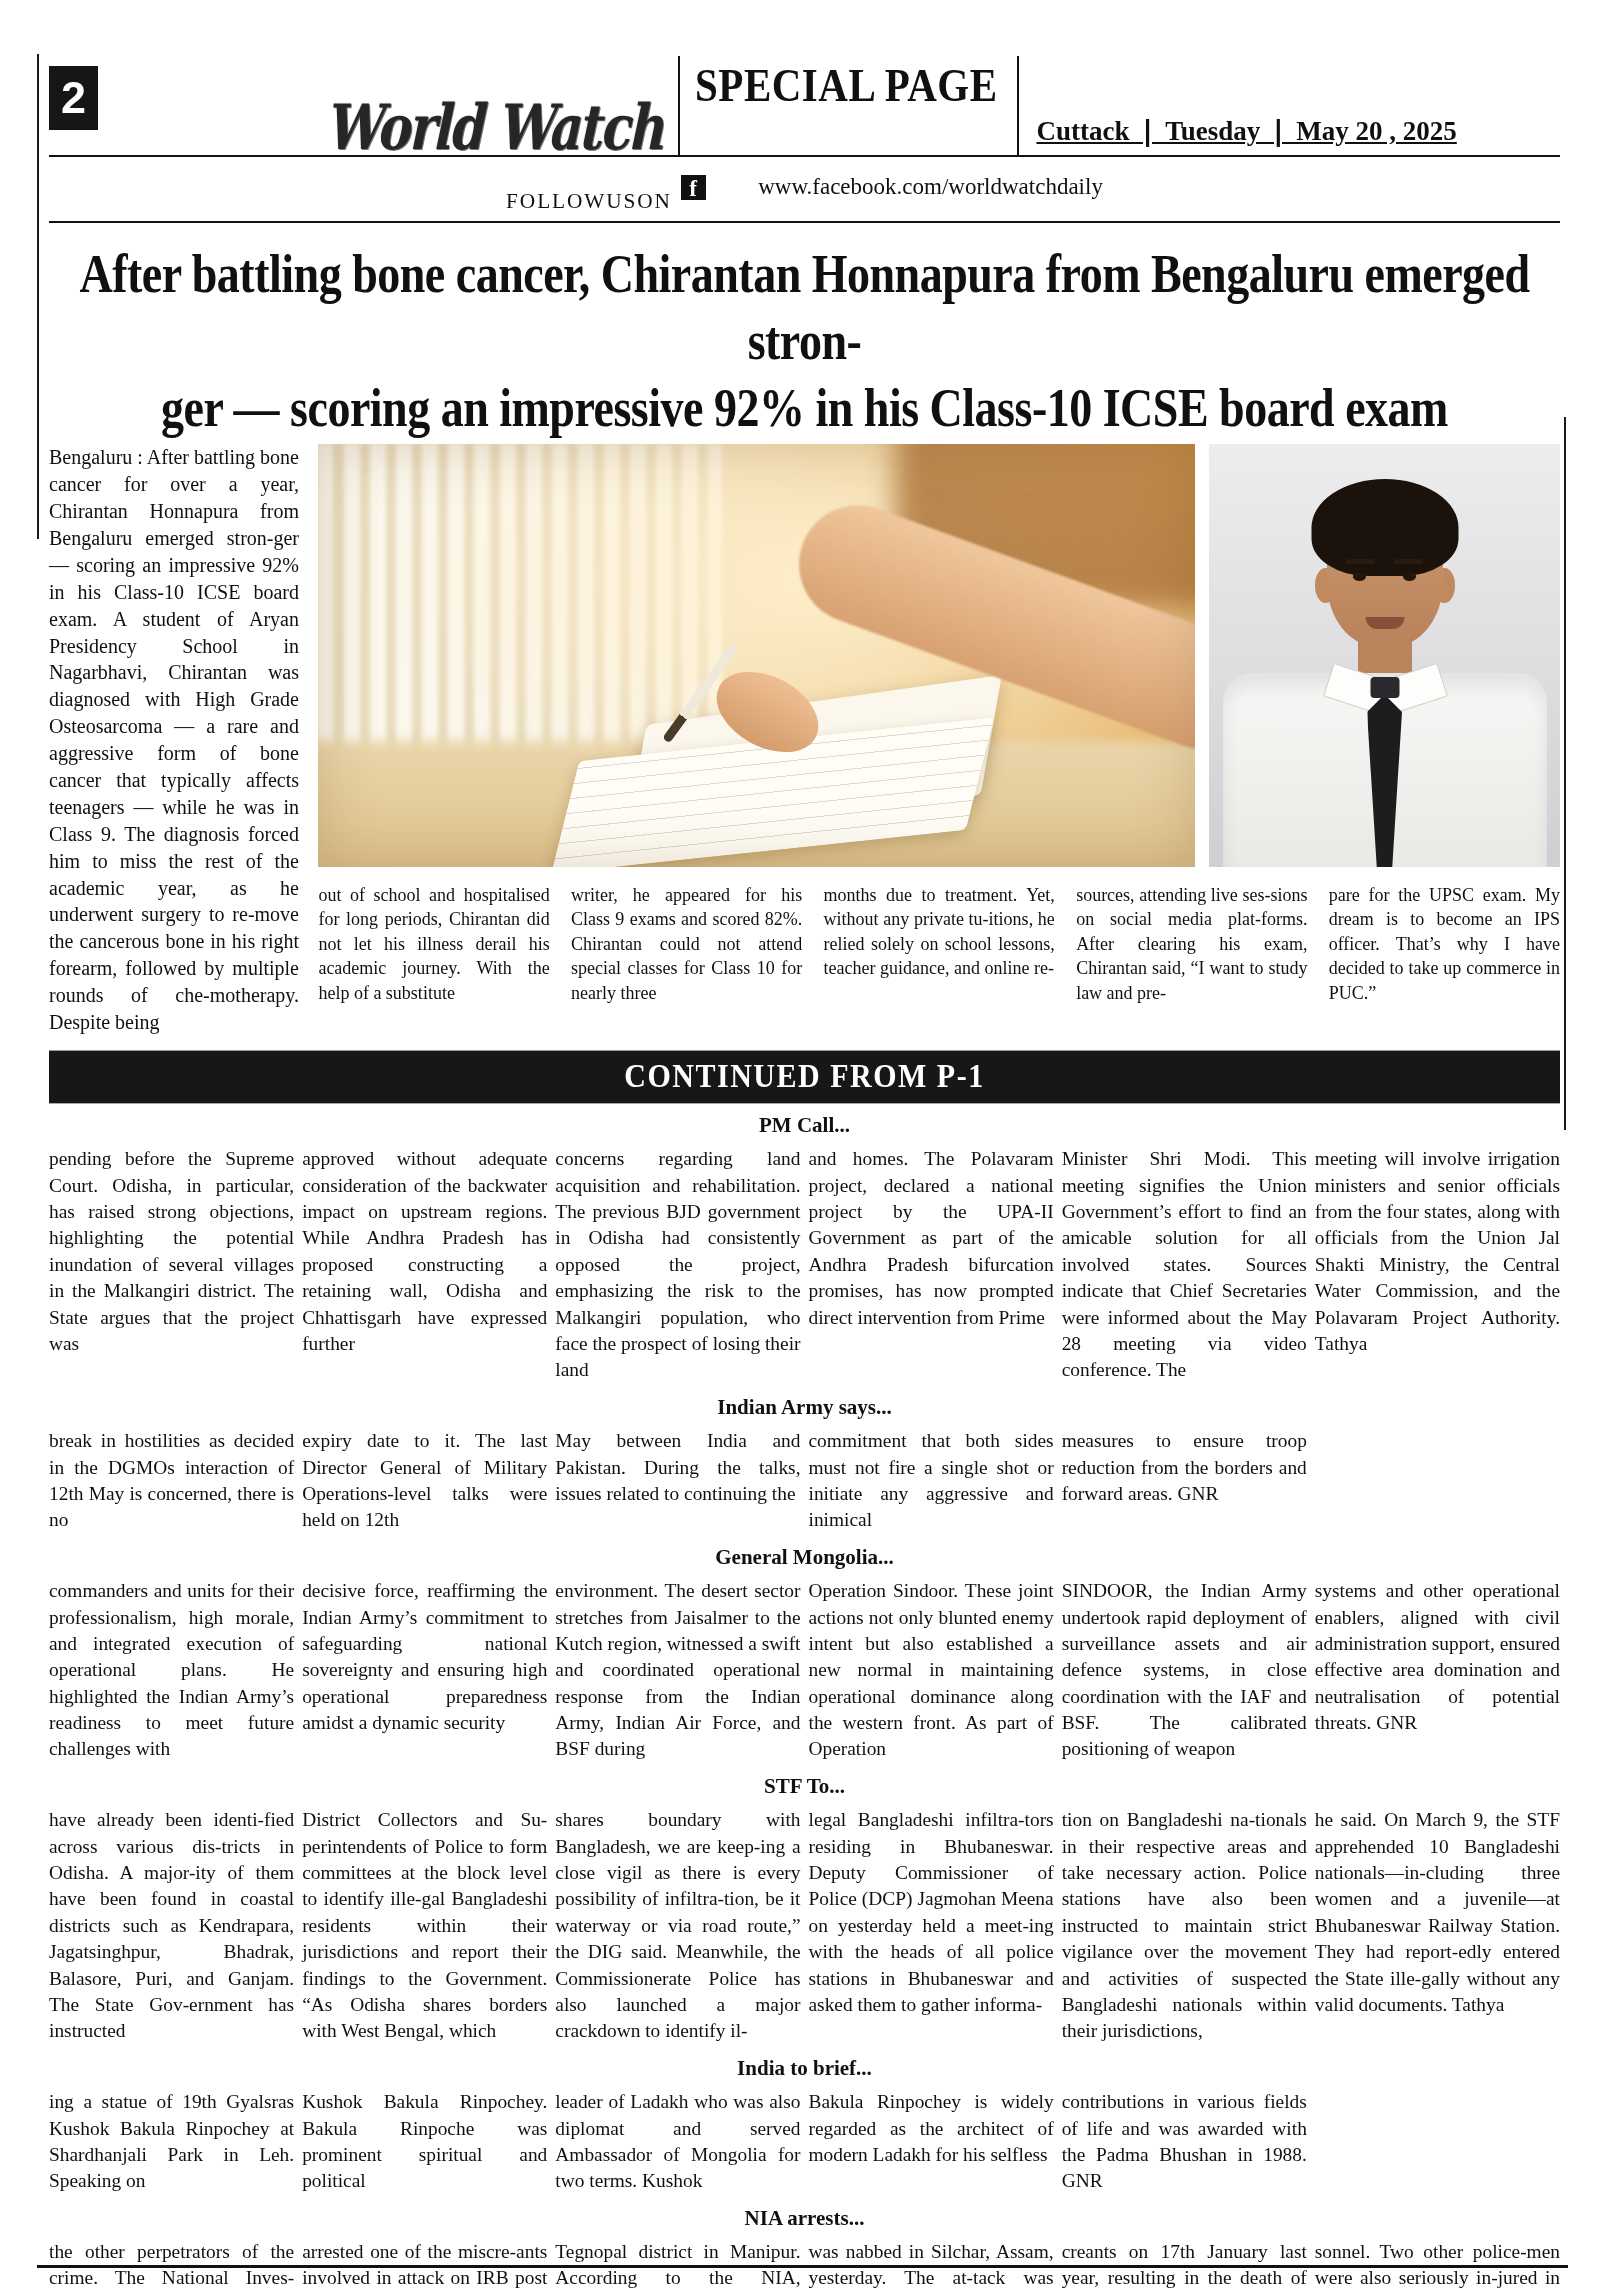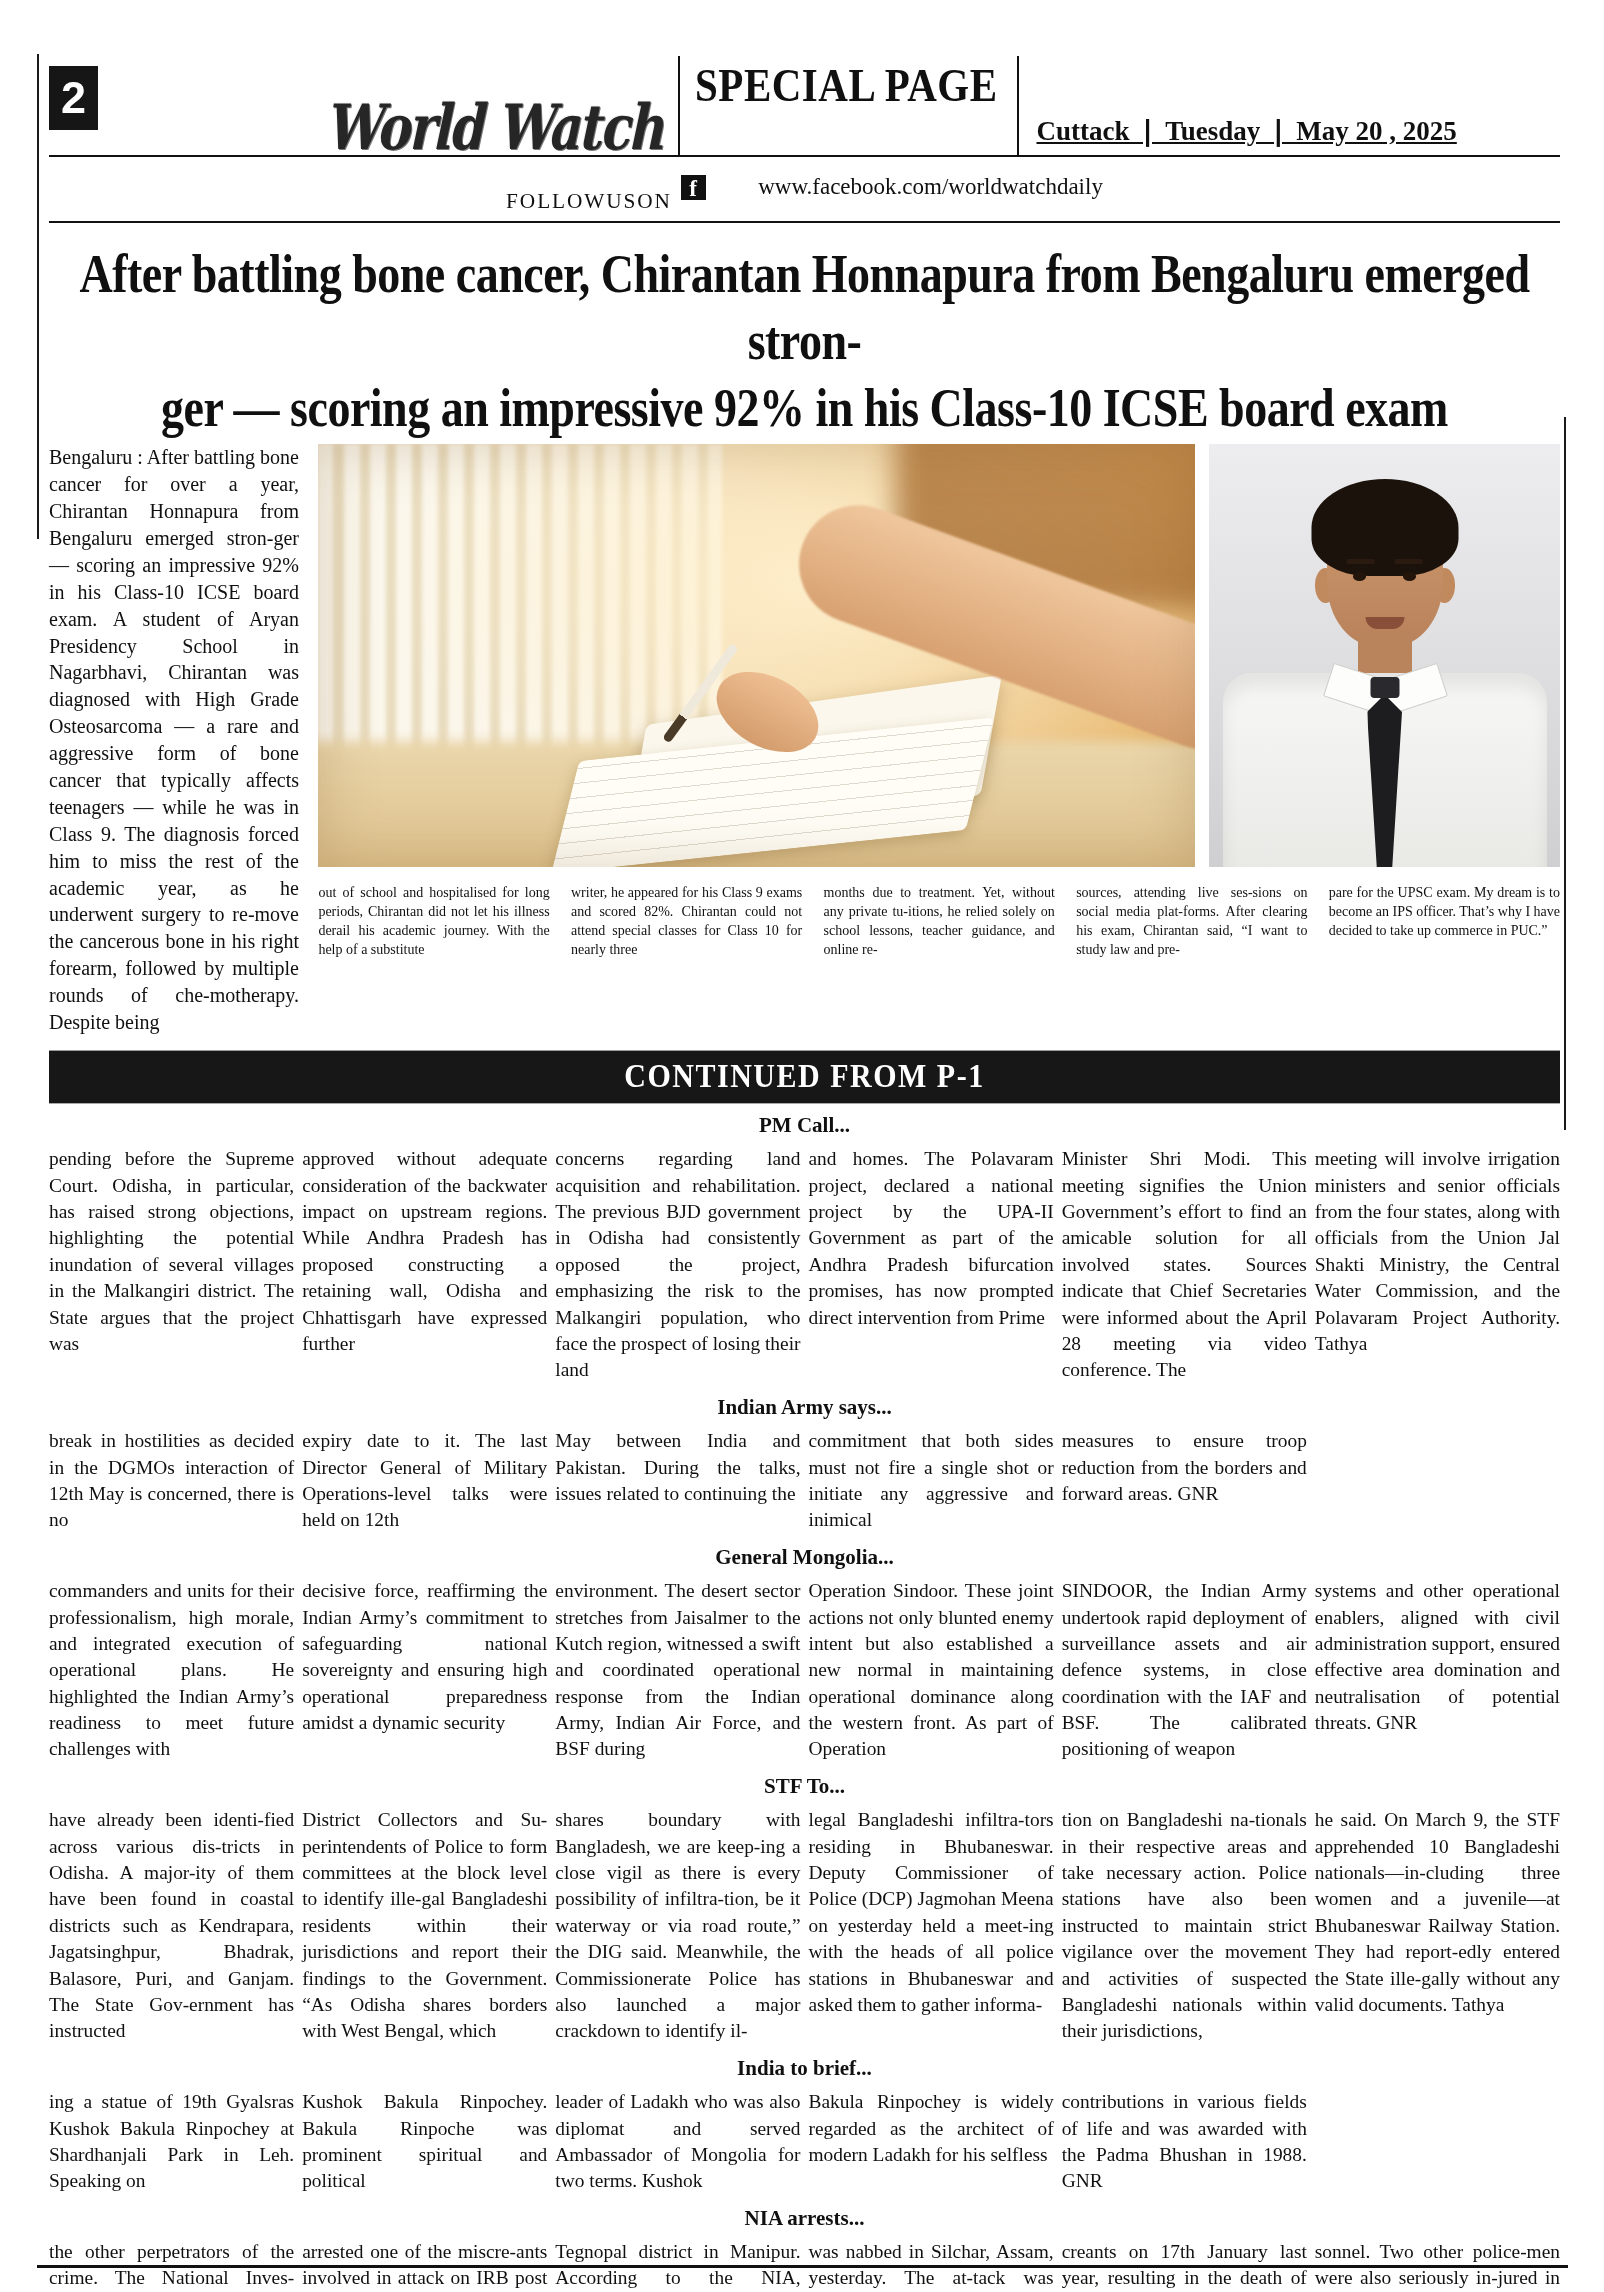--- a/index.html
+++ b/index.html
@@ -88,21 +88,21 @@
             box-shadow:inset 0 13.6px 17.5px rgba(0,0,0,.08);}
   .pt-collar{position:absolute;top:-1.9px;width:56px;height:33px;background:#fdfdfc;border:1px solid #cfcfc9;}
   .pt-collar.l{left:calc(50% - 58px);transform:rotate(18deg);border-radius:0 0 7.8px 1.9px;}
   .pt-collar.r{left:calc(50% + 1.9px);transform:rotate(-18deg);border-radius:0 0 1.9px 7.8px;}
   .pt-tie{position:absolute;top:21.3px;left:50%;transform:translateX(-50%);width:35px;height:173px;
           background:#1d1d20;clip-path:polygon(50% 0,100% 10%,72% 100%,28% 100%,0 10%);}
   .pt-knot{position:absolute;top:3.9px;left:50%;transform:translateX(-50%);width:29px;height:21.3px;
            background:#2a2a2e;border-radius:3.9px;}
 
   .below-row{display:grid;grid-template-columns:repeat(5,1fr);gap:21.3px;margin-top:15.5px;
-             font-size:14px;line-height:1.36;text-align:justify;}
+             font-size:18px;line-height:1.36;text-align:justify;}
 
   
   .banner{margin-top:17.5px;background:#171717;color:#fff;text-align:center;padding:5.8px 0 8.7px;
           font-weight:bold;font-size:30px;letter-spacing:1.5px;transform:scaleY(1.1);}
   .sec-h{text-align:center;font-weight:bold;font-size:21px;margin:11.6px 0 7.8px;}
   .cols6{display:grid;grid-template-columns:repeat(6,1fr);gap:8px;font-size:19.4px;
          line-height:1.36;text-align:justify;}
 </style>
 </head>
 <body>
@@ -180,21 +180,21 @@
 
   <div class="banner">CONTINUED FROM P-1</div>
 
   <section>
     <h3 class="sec-h">PM Call...</h3>
     <div class="cols6">
       <div>pending before the Supreme Court. Odisha, in particular, has raised strong objections, highlighting the potential inundation of several villages in the Malkangiri district. The State argues that the project was</div>
       <div>approved without adequate consideration of the backwater impact on upstream regions. While Andhra Pradesh has proposed constructing a retaining wall, Odisha and Chhattisgarh have expressed further</div>
       <div>concerns regarding land acquisition and rehabilitation. The previous BJD government in Odisha had consistently opposed the project, emphasizing the risk to the Malkangiri population, who face the prospect of losing their land</div>
       <div>and homes. The Polavaram project, declared a national project by the UPA-II Government as part of the Andhra Pradesh bifurcation promises, has now prompted direct intervention from Prime</div>
-      <div>Minister Shri Modi. This meeting signifies the Union Government’s effort to find an amicable solution for all involved states. Sources indicate that Chief Secretaries were informed about the April 28 meeting via video conference. The</div>
+      <div>Minister Shri Modi. This meeting signifies the Union Government’s effort to find an amicable solution for all involved states. Sources indicate that Chief Secretaries were informed about the May 28 meeting via video conference. The</div>
       <div>meeting will involve irrigation ministers and senior officials from the four states, along with officials from the Union Jal Shakti Ministry, the Central Water Commission, and the Polavaram Project Authority. Tathya</div>
     </div>
   </section>
 
   <section>
     <h3 class="sec-h">Indian Army says...</h3>
     <div class="cols6">
       <div>break in hostilities as decided in the DGMOs interaction of 12th May is concerned, there is no</div>
       <div>expiry date to it. The last Director General of Military Operations-level talks were held on 12th</div>
       <div>May between India and Pakistan. During the talks, issues related to continuing the</div>

